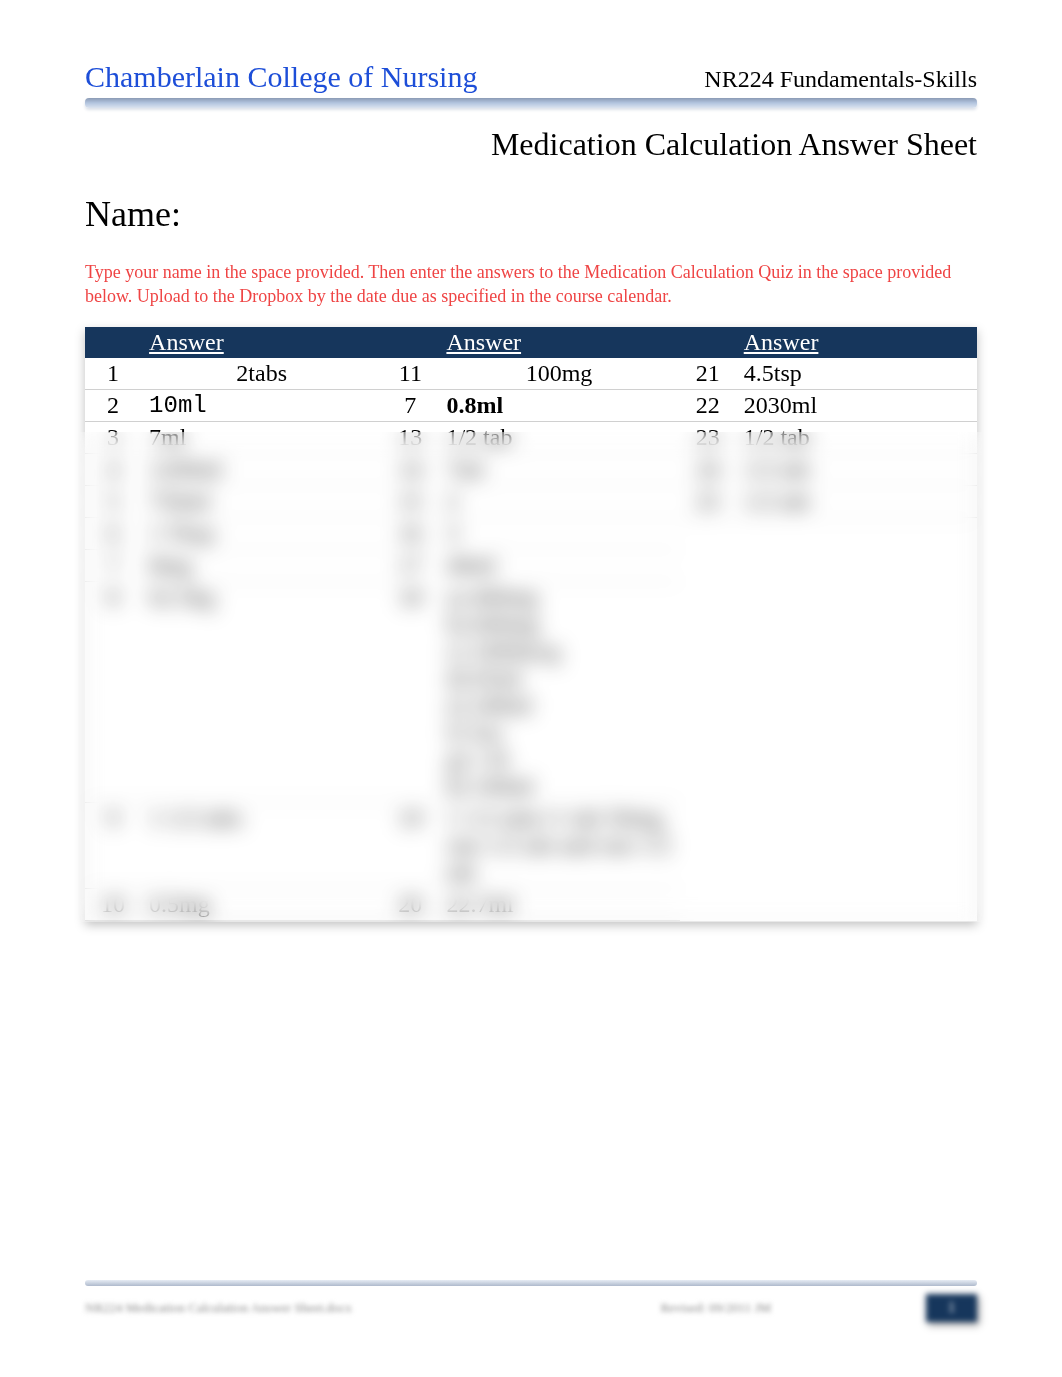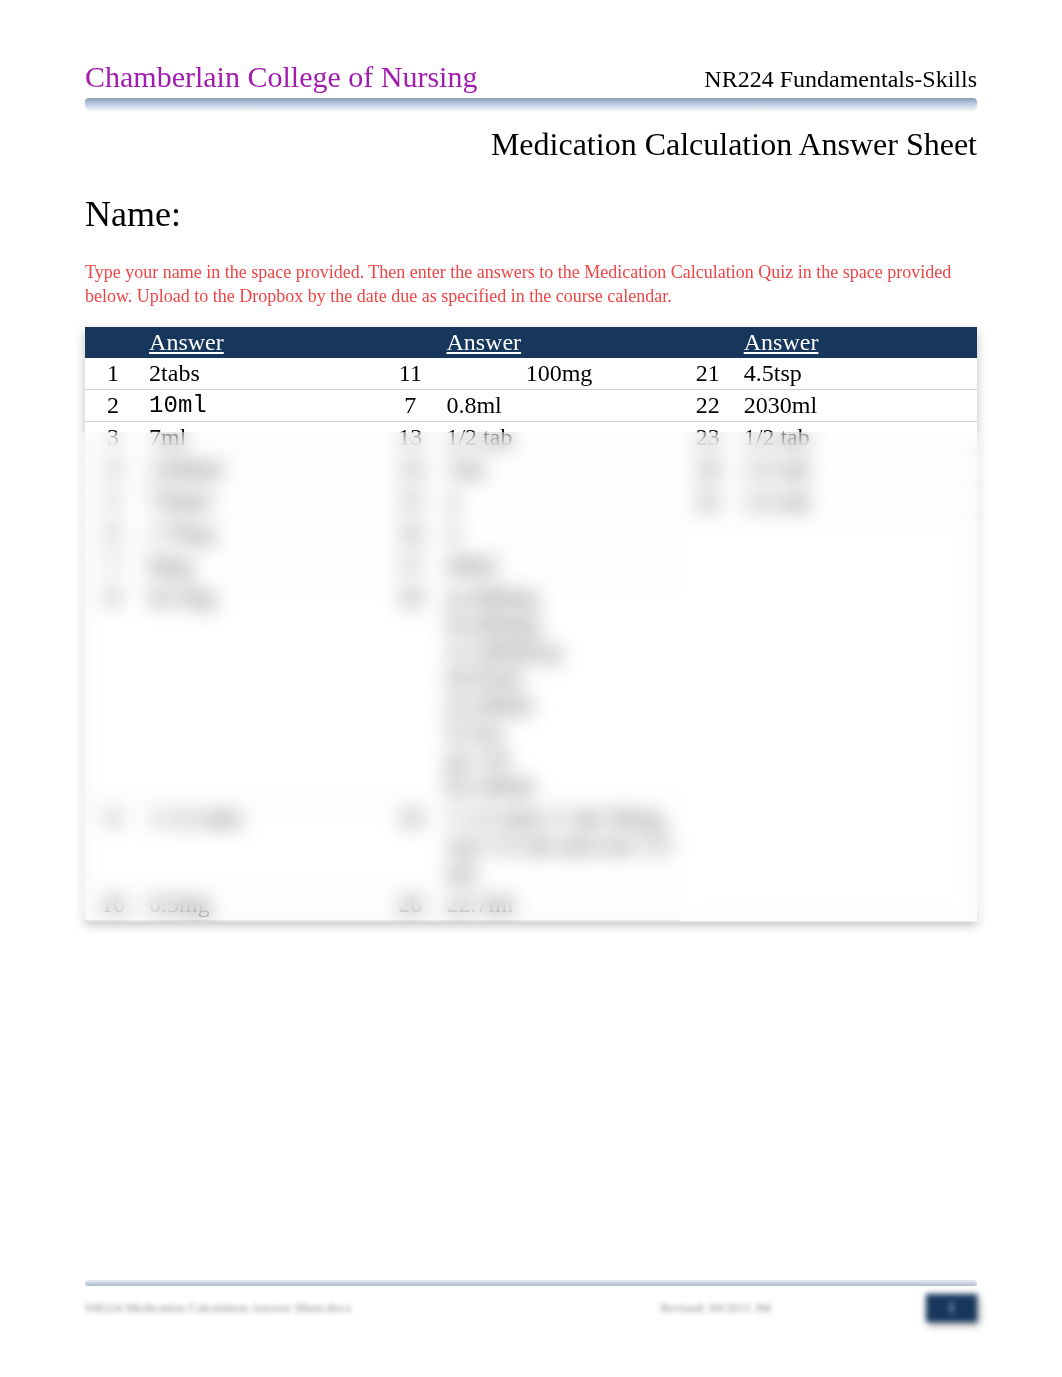--- a/index.html
+++ b/index.html
@@ -19,21 +19,21 @@
     
     .header-row {
       display: flex;
       justify-content: space-between;
       align-items: baseline;
       margin-bottom: 4px;
     }
     
     .college-name {
       font-size: 30px;
-      color: #a21caf;
+      color: #1d4ed8;
     }
     
     .course-code {
       font-size: 24px;
       color: #000;
     }
     
     .header-underline {
       height: 10px;
       background: linear-gradient(to bottom, #1a3a6e 0%, #6a8cc0 50%, #b8c8e0 100%);
@@ -185,31 +185,31 @@
         <th class="ans-col">Answer</th>
         <th class="num-col"></th>
         <th class="ans-col">Answer</th>
         <th class="num-col"></th>
         <th class="ans-col">Answer</th>
       </tr>
     </thead>
     <tbody id="answer-body">
     <tr>
           <td class="num">1</td>
-          <td class="ans" style="white-space: pre-line;">2tabs</td>
+          <td class="ans" style="white-space: pre-line; text-align: center;">2tabs</td>
           <td class="num">11</td>
           <td class="ans" style="white-space: pre-line; text-align: center;">100mg</td>
           <td class="num">21</td>
           <td class="ans" style="white-space: pre-line;">4.5tsp</td>
         </tr>
         <tr>
           <td class="num">2</td>
           <td class="ans" style="white-space: pre-line; font-family: Liberation Mono, monospace;">10ml</td>
           <td class="num">7</td>
-          <td class="ans" style="white-space: pre-line;">0.8ml</td>
+          <td class="ans" style="white-space: pre-line; font-weight: bold;">0.8ml</td>
           <td class="num">22</td>
           <td class="ans" style="white-space: pre-line;">2030ml</td>
         </tr>
         <tr>
           <td class="num">3</td>
           <td class="ans" style="white-space: pre-line;">7ml</td>
           <td class="num">13</td>
           <td class="ans" style="white-space: pre-line;">1/2 tab</td>
           <td class="num">23</td>
           <td class="ans" style="white-space: pre-line;">1/2 tab</td>

